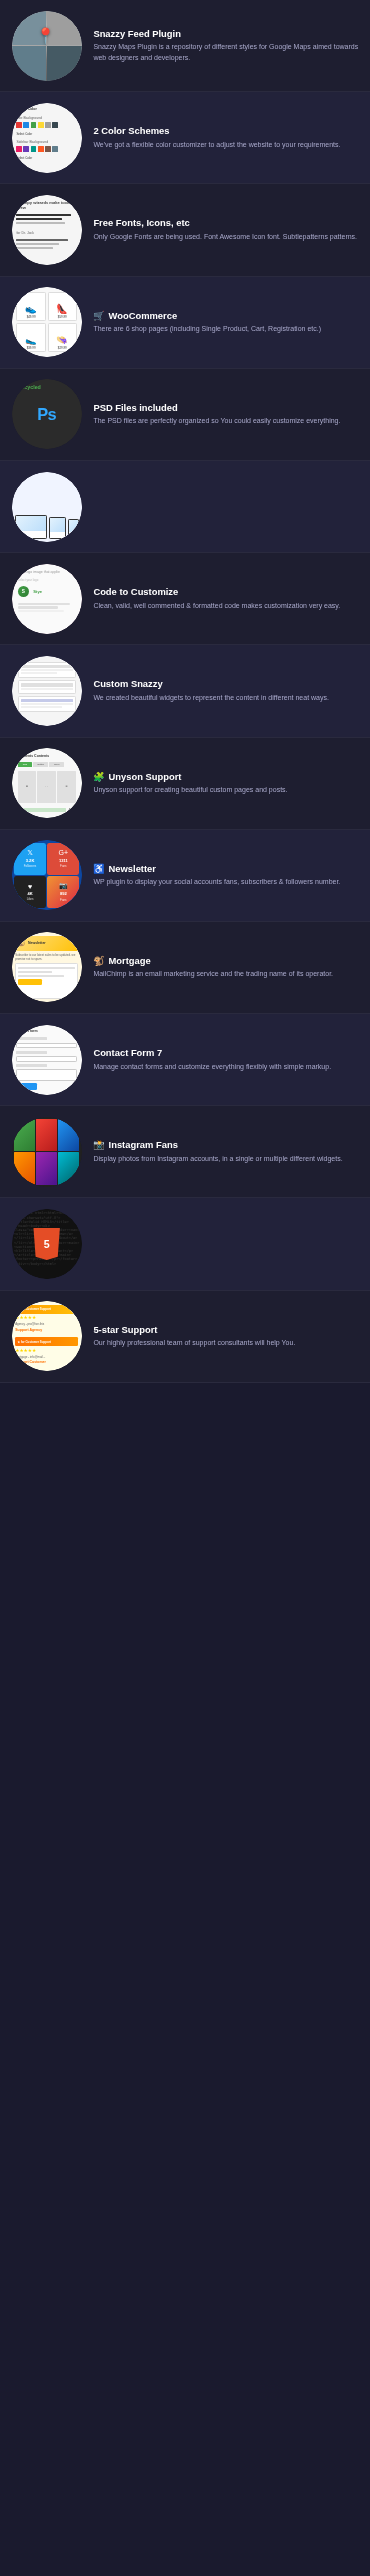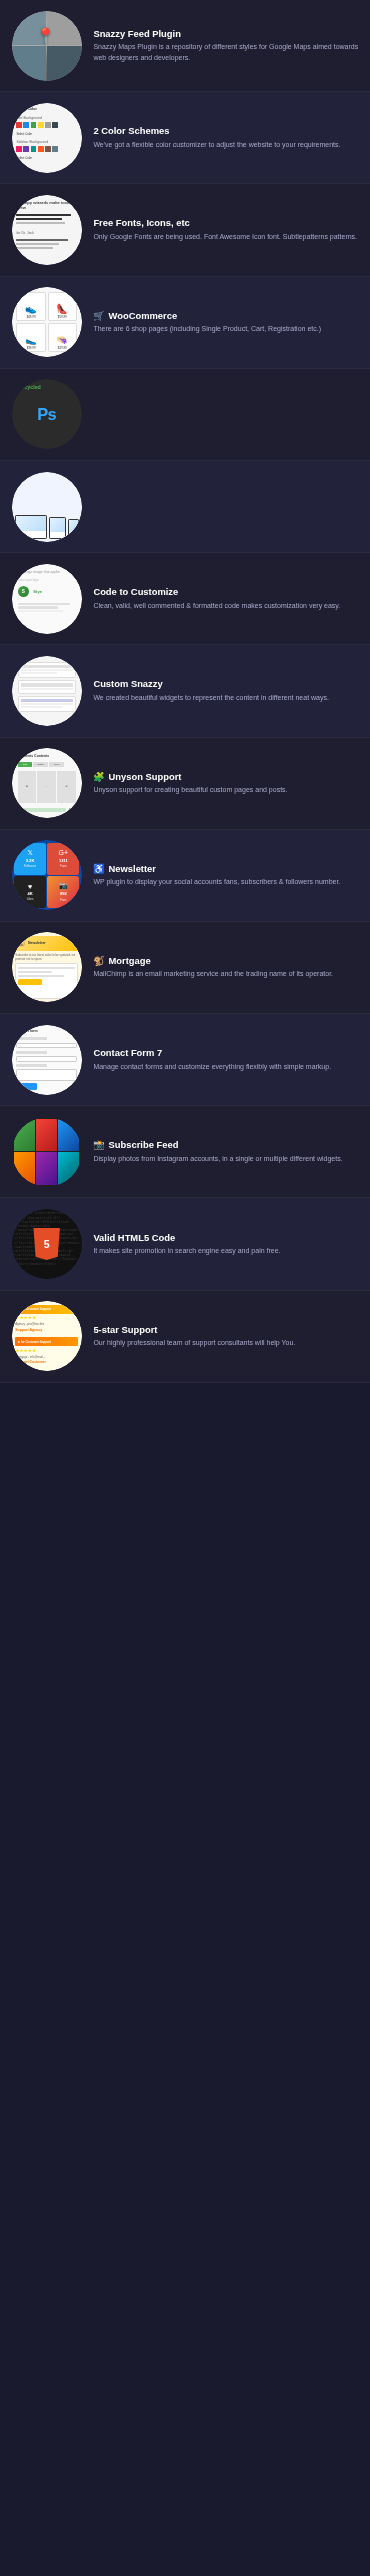--- a/index.html
+++ b/index.html
@@ -603,20 +603,26 @@
 
   <div class="feature-item">
     <div class="feature-image">
       <div class="circle-content-wrapper" style="background:#2b2b2b;">
         <div class="psd-mockup" style="width:100%;height:100%;border-radius:50%;overflow:hidden;">
           <div class="psd-recycled">Recycled</div>
           <div class="psd-logo">Ps</div>
         </div>
       </div>
     </div>
+    <div class="feature-content">
+      <div class="feature-title">
+        <span>PSD Files included</span>
+      </div>
+      <div class="feature-desc">The PSD files are perfectly organized so You could easily customize everything.</div>
+    </div>
   </div>
 
   <div class="feature-item">
     <div class="feature-image">
       <div class="circle-content-wrapper" style="background:#e8eaf6;">
         <div class="responsive-mockup" style="width:100%;height:100%;border-radius:50%;overflow:hidden;background:#f0f4ff;">
           <div class="resp-desktop">
             <div class="resp-screen"></div>
           </div>
           <div class="resp-tablet">
@@ -811,44 +817,38 @@
           <div class="ig-thumb ig-3"></div>
           <div class="ig-thumb ig-4"></div>
           <div class="ig-thumb ig-5"></div>
           <div class="ig-thumb ig-6"></div>
         </div>
       </div>
     </div>
     <div class="feature-content">
       <div class="feature-title">
         <span>📸 </span>
-        <span>Subscribe Feed</span>
+        <span>Instagram Fans</span>
       </div>
       <div class="feature-desc">Display photos from Instagram accounts, in a single or multiple different widgets.</div>
     </div>
   </div>
 
   <div class="feature-item">
     <div class="feature-image">
       <div class="circle-content-wrapper" style="background:#111;">
         <div class="html5-mockup" style="width:100%;height:100%;border-radius:50%;overflow:hidden;">
           <div class="html5-bg-text">
             &lt;!DOCTYPE html&gt;&lt;html&gt;&lt;head&gt;&lt;meta charset="utf-8"&gt;&lt;title&gt;Valid HTML5&lt;/title&gt;&lt;/head&gt;&lt;body&gt;&lt;div class="container"&gt;&lt;header&gt;&lt;nav&gt;&lt;ul&gt;&lt;li&gt;&lt;a href="#"&gt;Home&lt;/a&gt;&lt;/li&gt;&lt;li&gt;&lt;a href="#"&gt;About&lt;/a&gt;&lt;/li&gt;&lt;/ul&gt;&lt;/nav&gt;&lt;/header&gt;&lt;main&gt;&lt;section&gt;&lt;article&gt;&lt;h1&gt;Title&lt;/h1&gt;&lt;p&gt;Content&lt;/p&gt;&lt;/article&gt;&lt;/section&gt;&lt;/main&gt;&lt;footer&gt;&lt;p&gt;Footer&lt;/p&gt;&lt;/footer&gt;&lt;/div&gt;&lt;/body&gt;&lt;/html&gt;
           </div>
           <div class="html5-badge">
             <div class="h5">5</div>
           </div>
         </div>
       </div>
-    </div>
-    <div class="feature-content">
-      <div class="feature-title">
-        <span>Valid HTML5 Code</span>
-      </div>
-      <div class="feature-desc">It makes site promotion in search engine easy and pain free.</div>
     </div>
   </div>
 
   <div class="feature-item">
     <div class="feature-image">
       <div class="circle-content-wrapper" style="background:#fffde7;">
         <div class="support-mockup" style="width:100%;height:100%;border-radius:50%;overflow:hidden;">
           <div class="sup-header">★ for Customer Support</div>
           <div class="sup-row">
             <span class="sup-star">★★★★★</span>

